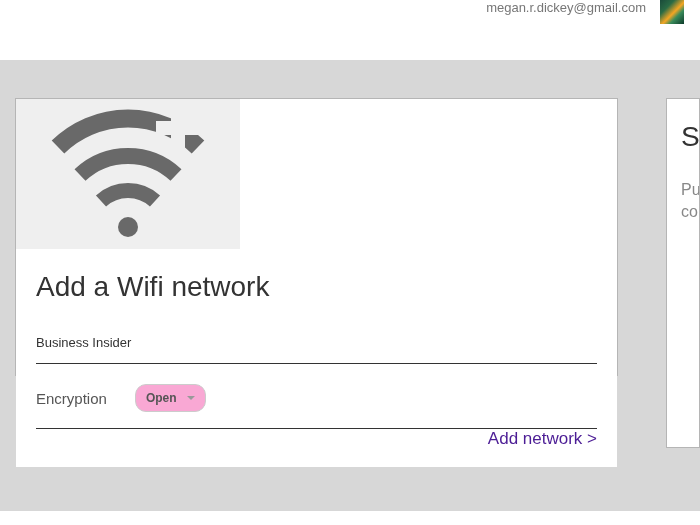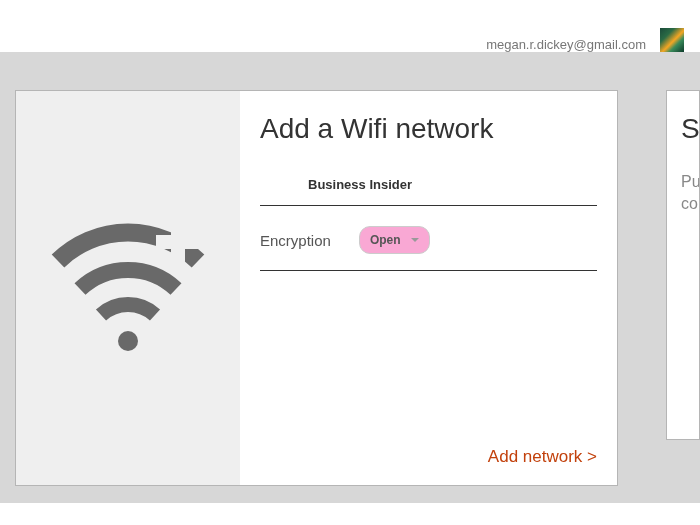--- a/index.html
+++ b/index.html
@@ -4,25 +4,25 @@
   <style>
     * { box-sizing: border-box; margin: 0; padding: 0; }
     body {
       font-family: 'Helvetica Neue', Arial, sans-serif;
       background: #fff;
       width: 700px;
       height: 525px;
       overflow: hidden;
     }
     .header {
-      height: 52px;
+      height: 60px;
       background: #fff;
       display: flex;
       justify-content: flex-end;
-      align-items: flex-end;
+      align-items: flex-start;
       padding-right: 16px;
       gap: 14px;
     }
     .header-email {
       color: #777;
       font-size: 13px;
     }
     .avatar {
       width: 24px;
       height: 24px;
@@ -31,24 +31,25 @@
     .content-area {
       background: #d7d7d7;
       width: 100%;
       height: calc(525px - 74px);
       padding: 38px 0 0 15px;
       display: flex;
       gap: 48px;
     }
     .card {
       width: 603px;
-      height: 396px;
+      height: 278px;
       display: flex;
       border: 1px solid #b5b5b5;
       background: #fff;
+      flex-direction: column;
     }
     .card-icon-side {
       width: 224px;
       background: #efefef;
       display: flex;
       align-items: center;
       justify-content: center;
     }
     .card-form-side {
       flex: 1;
@@ -72,22 +73,21 @@
     .field-row.enc {
       display: flex;
       align-items: center;
       gap: 28px;
       padding-bottom: 16px;
       border-bottom: 1px solid #333;
     }
     .ssid-value {
       font-size: 13px;
       color: #333;
-      font-weight: 700;
-      margin-left: 48px;
+      font-weight: 400;
     }
     .enc-label {
       font-size: 15px;
       color: #555;
       font-weight: 300;
     }
     .enc-select {
       display: inline-flex;
       align-items: center;
       gap: 10px;
@@ -103,21 +103,21 @@
     .caret-down {
       width: 0; height: 0;
       border-left: 4px solid transparent;
       border-right: 4px solid transparent;
       border-top: 4px solid #999;
     }
     .add-network-link {
       position: absolute;
       bottom: 18px;
       right: 20px;
-      color: #c2410c;
+      color: #4c1d95;
       font-size: 17px;
       font-weight: 400;
       cursor: pointer;
     }
     .side-card {
       background: #fff;
       border: 1px solid #b5b5b5;
       height: 350px;
       flex: 1;
       padding: 22px 0 0 14px;

